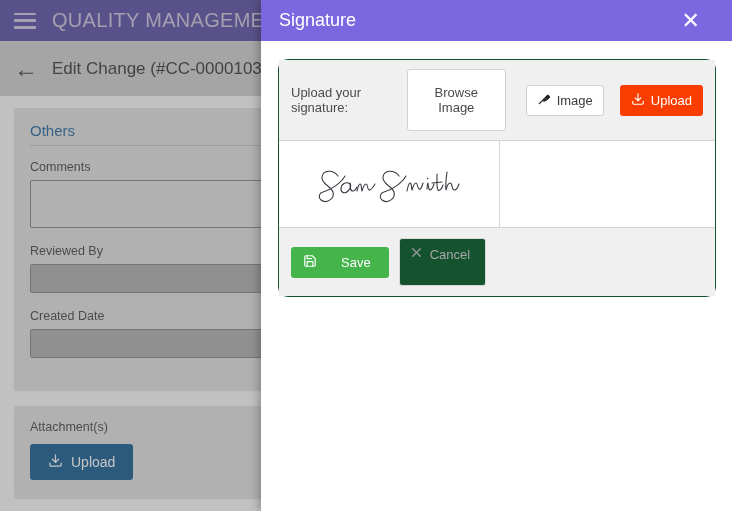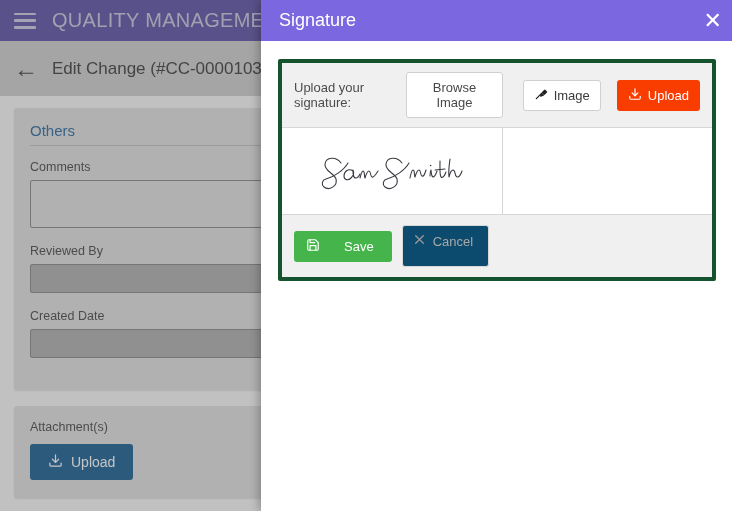--- a/index.html
+++ b/index.html
@@ -142,21 +142,21 @@
     box-shadow: -2px 0 9px rgba(0,0,0,.28);
     display: flex;
     flex-direction: column;
   }
   #modal-header {
     height: 41px;
     background: #7b68e0;
     display: flex;
     align-items: center;
     justify-content: space-between;
-    padding: 0 10px 0 18px;
+    padding: 0 32px 0 18px;
     box-sizing: border-box;
     flex: 0 0 auto;
   }
   #modal-title {
     color: #ffffff;
     font-size: 18px;
   }
   #modal-close {
     color: #ffffff;
     font-size: 22px;
@@ -164,22 +164,22 @@
     cursor: pointer;
     font-weight: 300;
   }
 
   #modal-body {
     padding: 18px 16px 0 17px;
     flex: 1 1 auto;
   }
 
   #sig-panel {
-    border: 4px solid #14532d;
-    border-radius: 2px;
+    border: 1px solid #14532d;
+    border-radius: 10px;
     background: #fff;
   }
   #sig-toolbar {
     background: #f0f0f0;
     border-bottom: 1px solid #d6d6d6;
     display: flex;
     align-items: center;
     padding: 9px 12px;
     gap: 10px;
   }
@@ -187,21 +187,21 @@
     font-size: 13px;
     color: #4c4c4c;
     margin-right: 4px;
   }
   #browse-btn {
     background: #fff;
     border: 1px solid #d0d0d0;
     border-radius: 3px;
     font-size: 13px;
     color: #494949;
-    padding: 7px 16px;
+    padding: 15px 16px;
     cursor: pointer;
     font-family: inherit;
   }
   #toolbar-spacer { flex: 1 1 auto; }
 
   #draw-btn {
     background: #fff;
     border: 1px solid #d0d0d0;
     border-radius: 3px;
     font-size: 13px;
@@ -258,26 +258,26 @@
     color: #fff;
     font-size: 13px;
     padding: 7px 18px 7px 12px;
     cursor: pointer;
     display: inline-flex;
     align-items: center;
     gap: 24px;
     font-family: inherit;
   }
   #cancel-btn {
-    background: #0c4a6e;
+    background: #14532d;
     border: 1px solid #d8d8d8;
     border-radius: 3px;
     color: #a8a8a8;
     font-size: 13px;
-    padding: 7px 15px 17px 10px;
+    padding: 7px 15px 23px 10px;
     cursor: pointer;
     display: inline-flex;
     align-items: center;
     gap: 7px;
     font-family: inherit;
   }
 
   .ico { display: inline-block; vertical-align: middle; }
 </style>
 </head>

